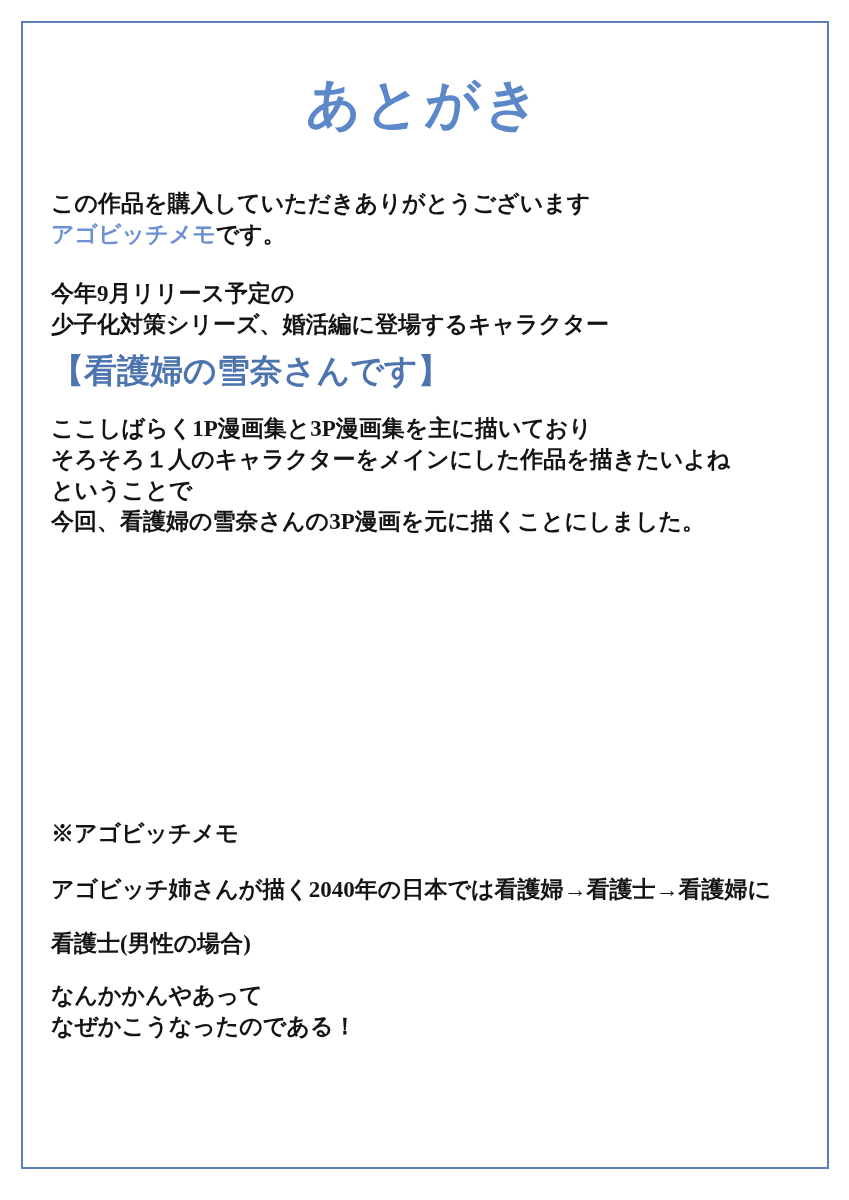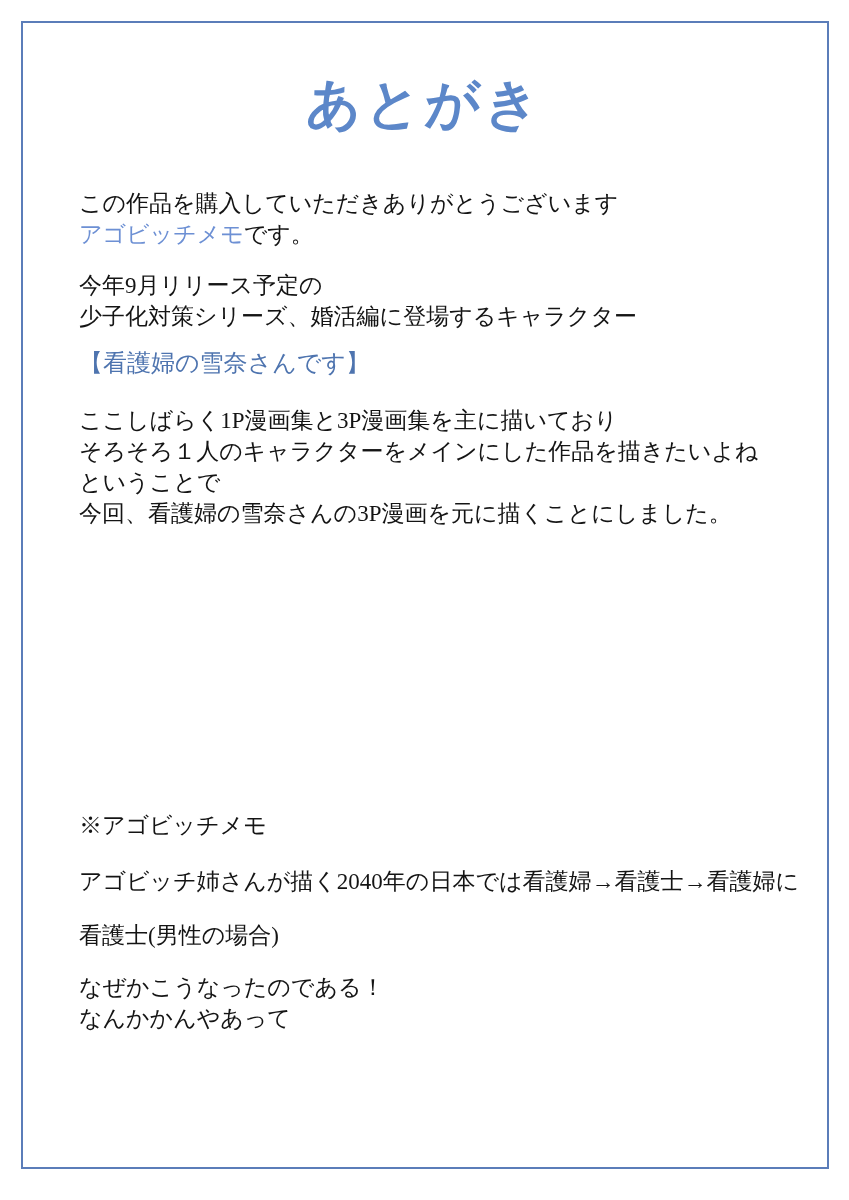--- a/index.html
+++ b/index.html
@@ -44,35 +44,35 @@
     text-align: center;
     font-family: "DejaVu Sans", "Liberation Sans", sans-serif;
     font-weight: 800;
     font-size: 54px;
     line-height: 62px;
     letter-spacing: 4px;
     color: var(--title);
     transform: skewX(-2deg);
   }
   .text-block {
-    padding-left: 56px;
+    padding-left: 28px;
     padding-right: 30px;
-    font-weight: 400;
+    font-weight: 700;
     font-size: 23px;
     line-height: 31px;
     color: var(--body);
   }
   .line { white-space: nowrap; }
   .author-name { color: var(--author); }
   .intro-line {
     color: var(--intro);
-    font-size: 24px;
+    font-size: 33px;
   }
   .blk-thanks   { margin-top: 53px; }
-  .blk-announce { margin-top: 20px; }
+  .blk-announce { margin-top: 28px; }
   .blk-intro    { margin-top: 16px; }
   .blk-backgrnd { margin-top: 26px; }
   .blk-memohead { margin-top: 281px; }
   .blk-world    { margin-top: 25px; }
   .blk-terms    { margin-top: 23px; }
   .blk-reason   { margin-top: 21px; }
 </style>
 </head>
 <body>
 
@@ -111,19 +111,19 @@
 
       <div class="text-block blk-world">
         <div class="line">アゴビッチ姉さんが描く2040年の日本では看護婦→看護士→看護婦に</div>
       </div>
 
       <div class="text-block blk-terms">
         <div class="line">看護士(男性の場合)</div>
       </div>
 
       <div class="text-block blk-reason">
+        <div class="line">なんかかんやあって</div>
         <div class="line">なぜかこうなったのである！</div>
-        <div class="line">なんかかんやあって</div>
       </div>
 
     </div>
   </div>
 </div>
 
 </body></html>

